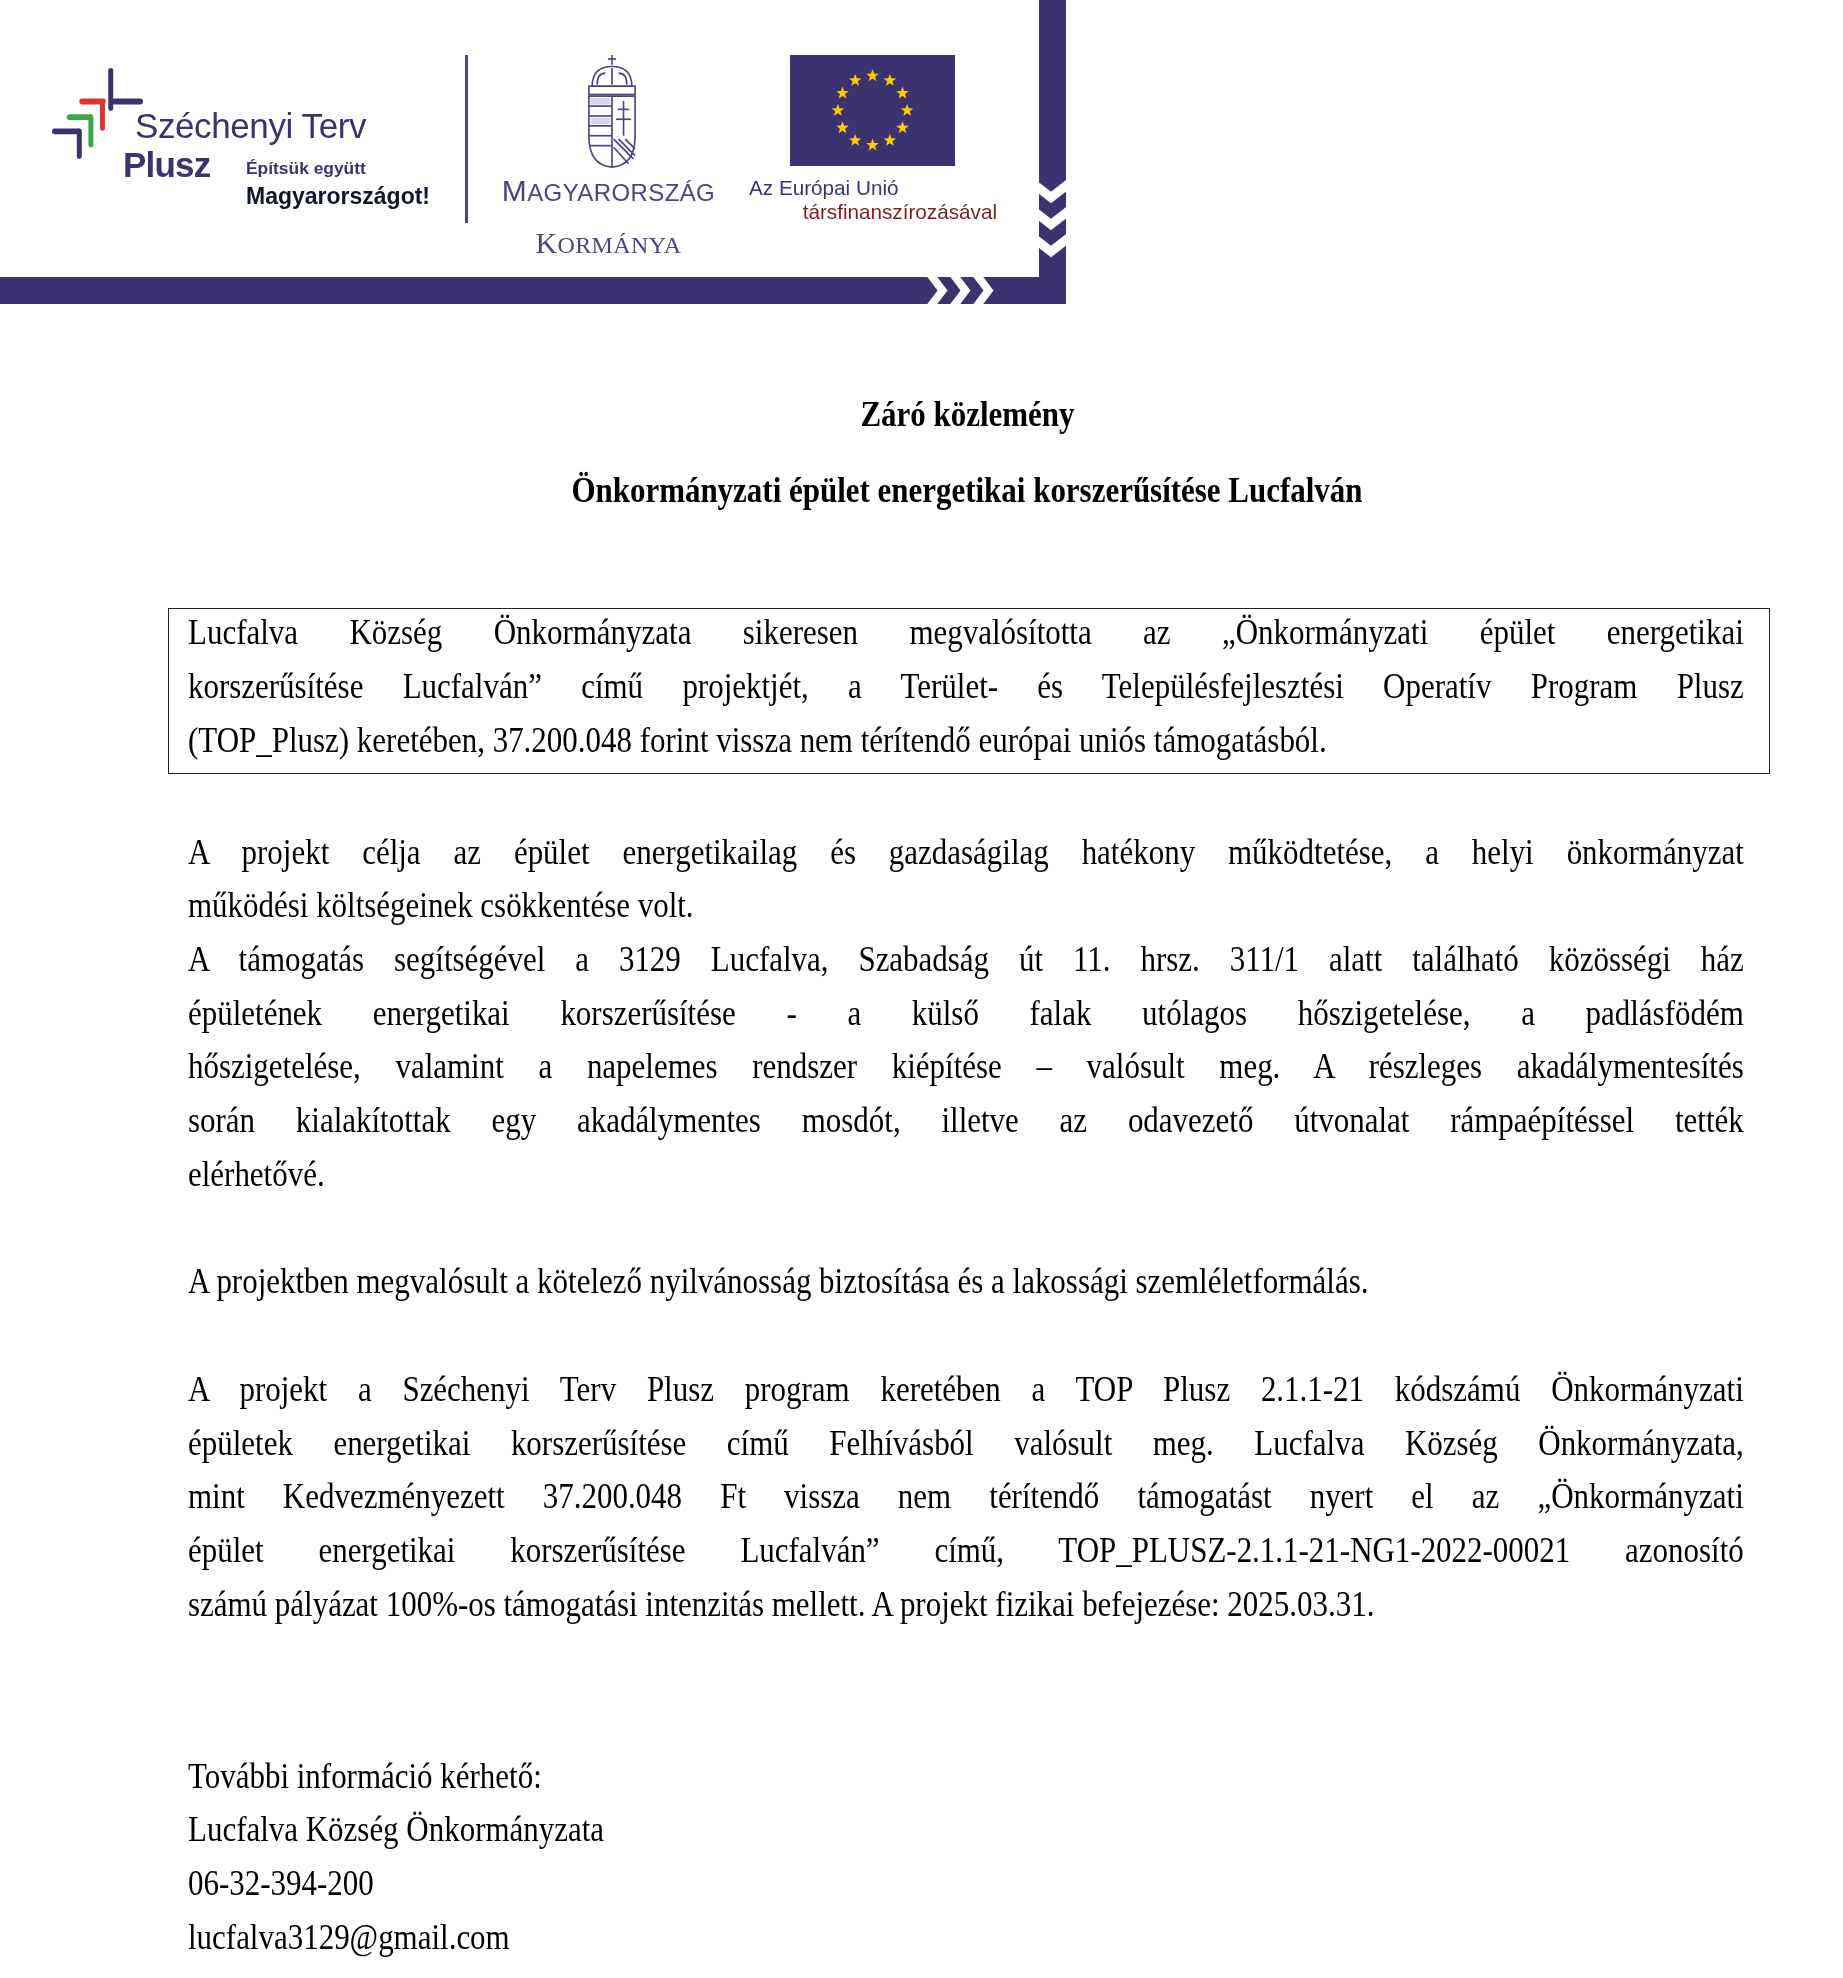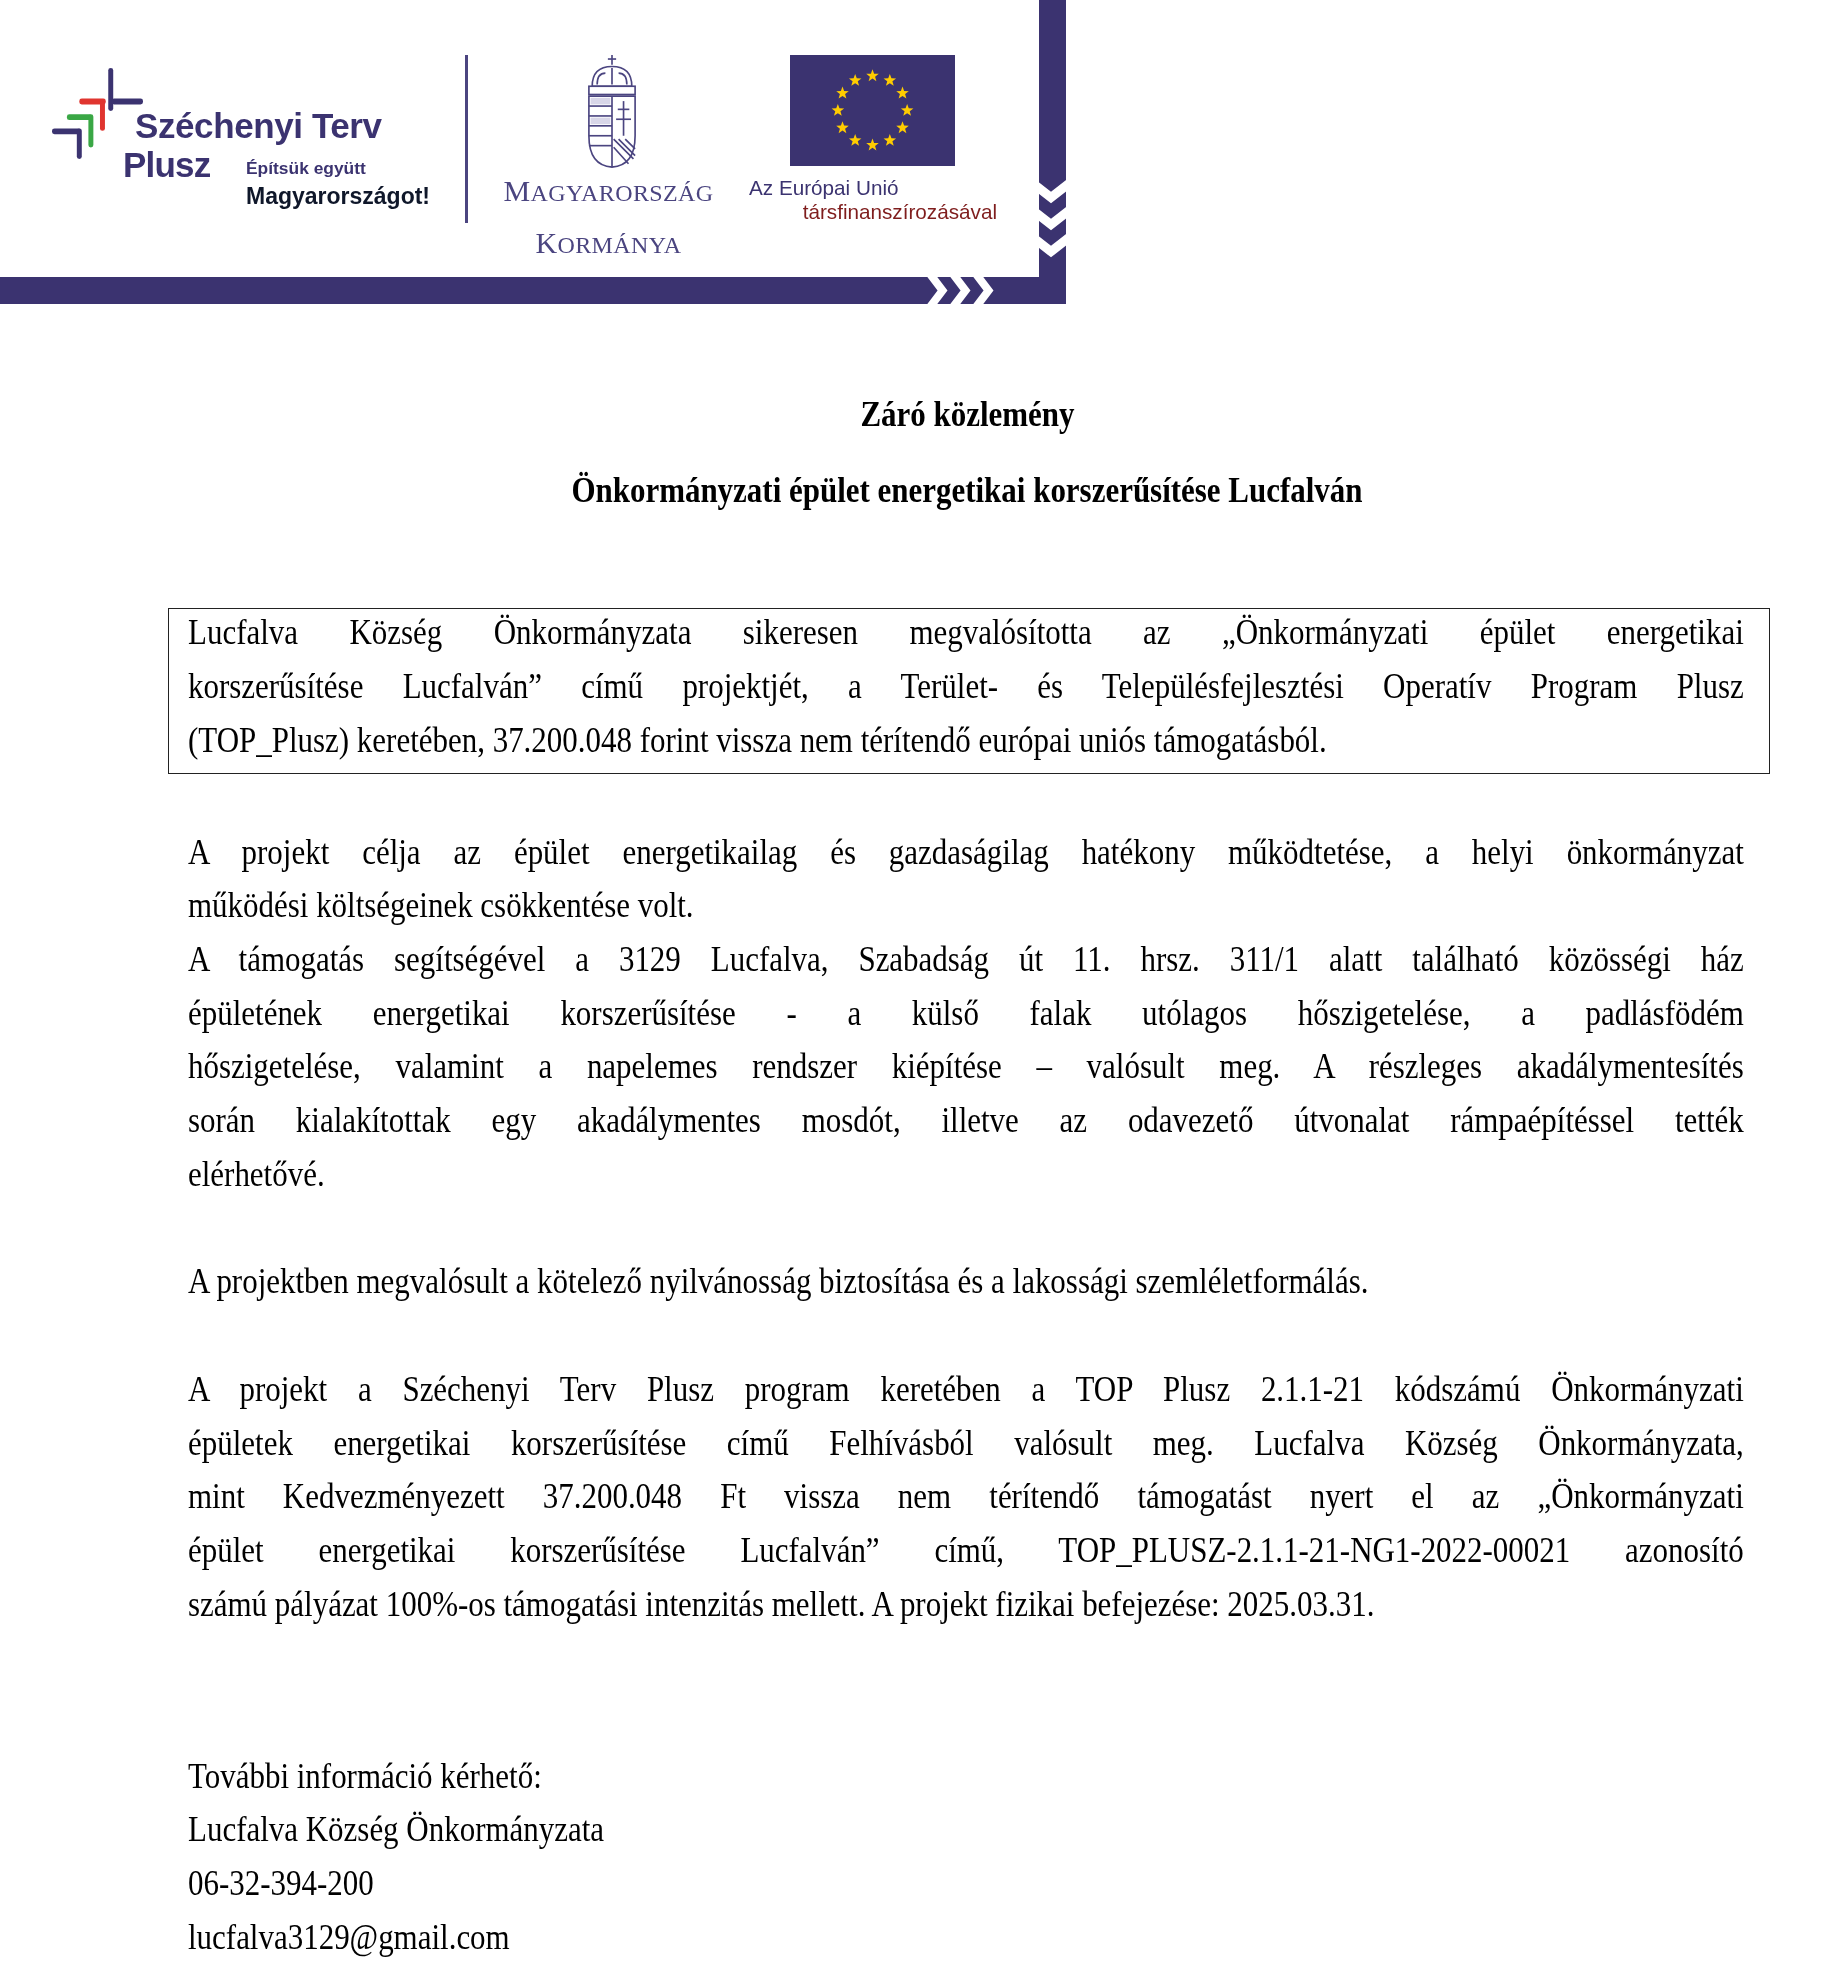--- a/index.html
+++ b/index.html
@@ -5,27 +5,27 @@
   html, body { margin: 0; padding: 0; background: #ffffff; }
   body { width: 1843px; height: 1979px; position: relative; overflow: hidden; font-family: "Liberation Serif", serif; color: #000; }
 
   
   #banner { position: absolute; left: 0; top: 0; width: 1070px; height: 307px; }
   .bar-v { position: absolute; left: 1039px; top: 0; width: 27px; height: 304px; background: #3b3370; }
   .bar-h { position: absolute; left: 0; top: 277px; width: 1066px; height: 27px; background: #3b3370; }
   .logo-divider { position: absolute; left: 465px; top: 55px; width: 2.5px; height: 168px; background: #4b4580; }
 
   .szt-mark { position: absolute; left: 52px; top: 68px; width: 91px; height: 91px; }
-  .szt-title { position: absolute; left: 135px; top: 106px; font-family: "Liberation Sans", sans-serif; font-weight: bold; font-size: 35px; color: #3b3370; letter-spacing: -0.4px; white-space: nowrap; }
+  .szt-title { position: absolute; left: 135px; top: 106px; font-family: "Liberation Sans", sans-serif; font-weight: normal; font-size: 35px; color: #3b3370; letter-spacing: -0.4px; white-space: nowrap; }
   .szt-plusz { position: absolute; left: 123px; top: 145px; font-family: "Liberation Sans", sans-serif; font-weight: bold; font-size: 35px; color: #3b3370; letter-spacing: -0.8px; }
   .szt-tag1 { position: absolute; left: 246px; top: 158px; font-family: "Liberation Sans", sans-serif; font-weight: bold; font-size: 17.4px; color: #3b3370; white-space: nowrap; }
   .szt-tag2 { position: absolute; left: 246px; top: 183px; font-family: "Liberation Sans", sans-serif; font-weight: bold; font-size: 23px; color: #0f172a; white-space: nowrap; }
 
   .coat { position: absolute; left: 579px; top: 53px; width: 66px; height: 116px; }
-  .gov-1 { position: absolute; left: 493px; top: 174px; width: 231px; text-align: center; font-family: Liberation Serif, serif; font-size: 24px; color: #4b4580; letter-spacing: 0.4px; white-space: nowrap; }
+  .gov-1 { position: absolute; left: 493px; top: 174px; width: 231px; text-align: center; font-family: Liberation Sans, sans-serif; font-size: 24px; color: #4b4580; letter-spacing: 0.4px; white-space: nowrap; }
   .gov-2 { position: absolute; left: 493px; top: 198px; width: 231px; text-align: center; font-family: "Liberation Serif", serif; font-size: 24px; color: #4b4580; letter-spacing: 0.4px; white-space: nowrap; margin-top: 28px; }
   .gov-1 .big, .gov-2 .big { font-size: 30px; }
 
   .eu-flag { position: absolute; left: 790px; top: 55px; width: 165px; height: 111px; background: #3b3370; }
   .eu-text1 { position: absolute; left: 749px; top: 176px; width: 248px; font-family: "Liberation Sans", sans-serif; font-size: 20.7px; color: #3b3370; white-space: nowrap; }
   .eu-text2 { position: absolute; left: 749px; top: 200px; width: 248px; text-align: right; font-family: "Liberation Sans", sans-serif; font-size: 20.7px; color: #7f1d1d; white-space: nowrap; }
 
   .chev-down { position: absolute; left: 1032px; width: 38px; height: 28px; }
   .chev-right { position: absolute; top: 275px; width: 21.5px; height: 31px; }
 

